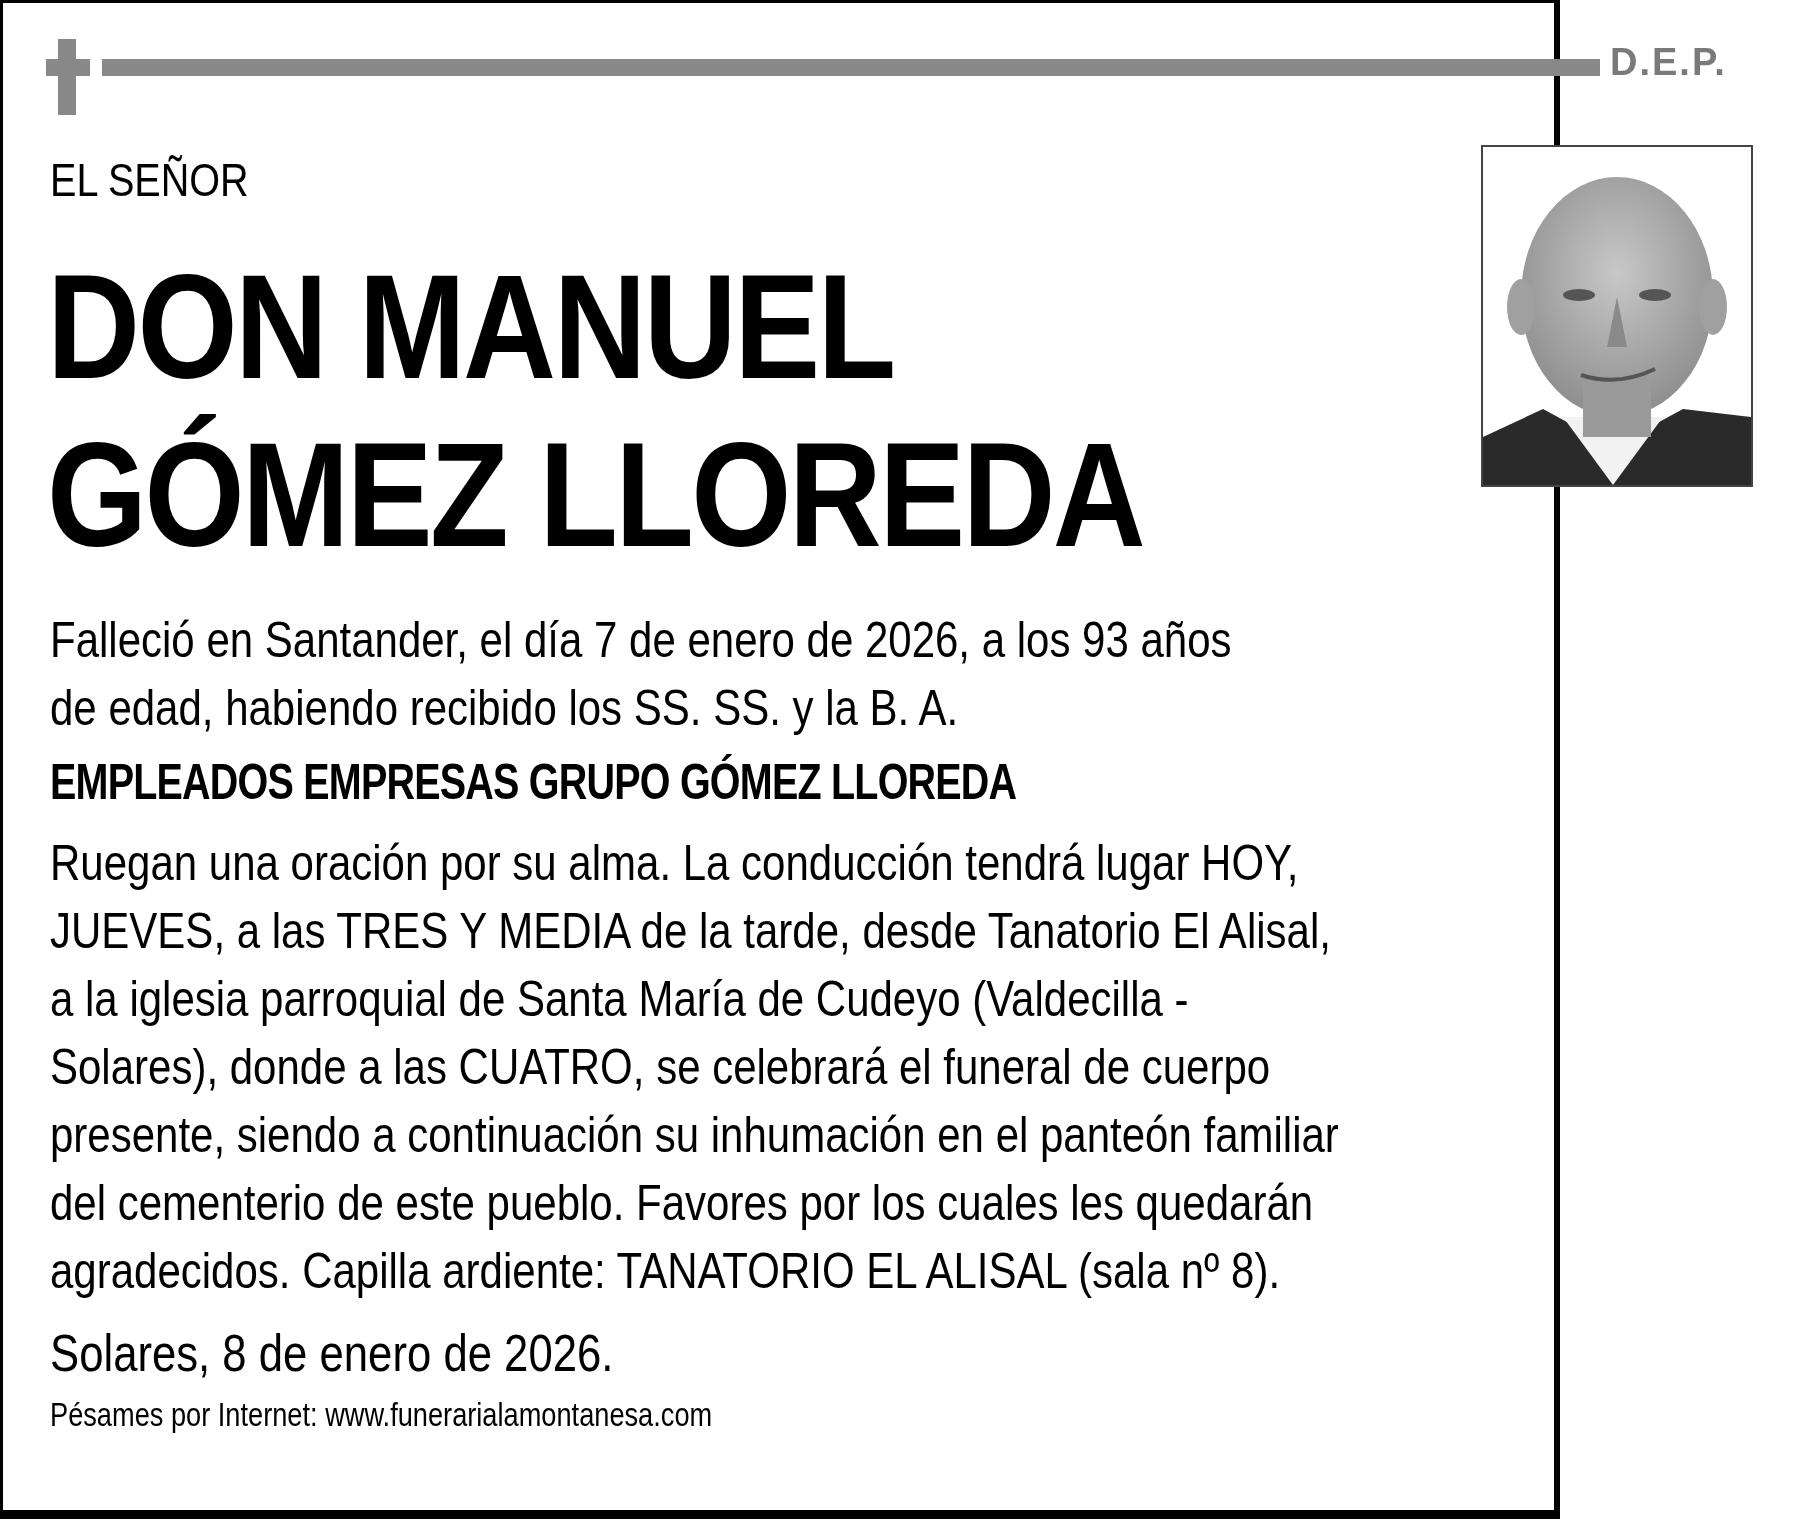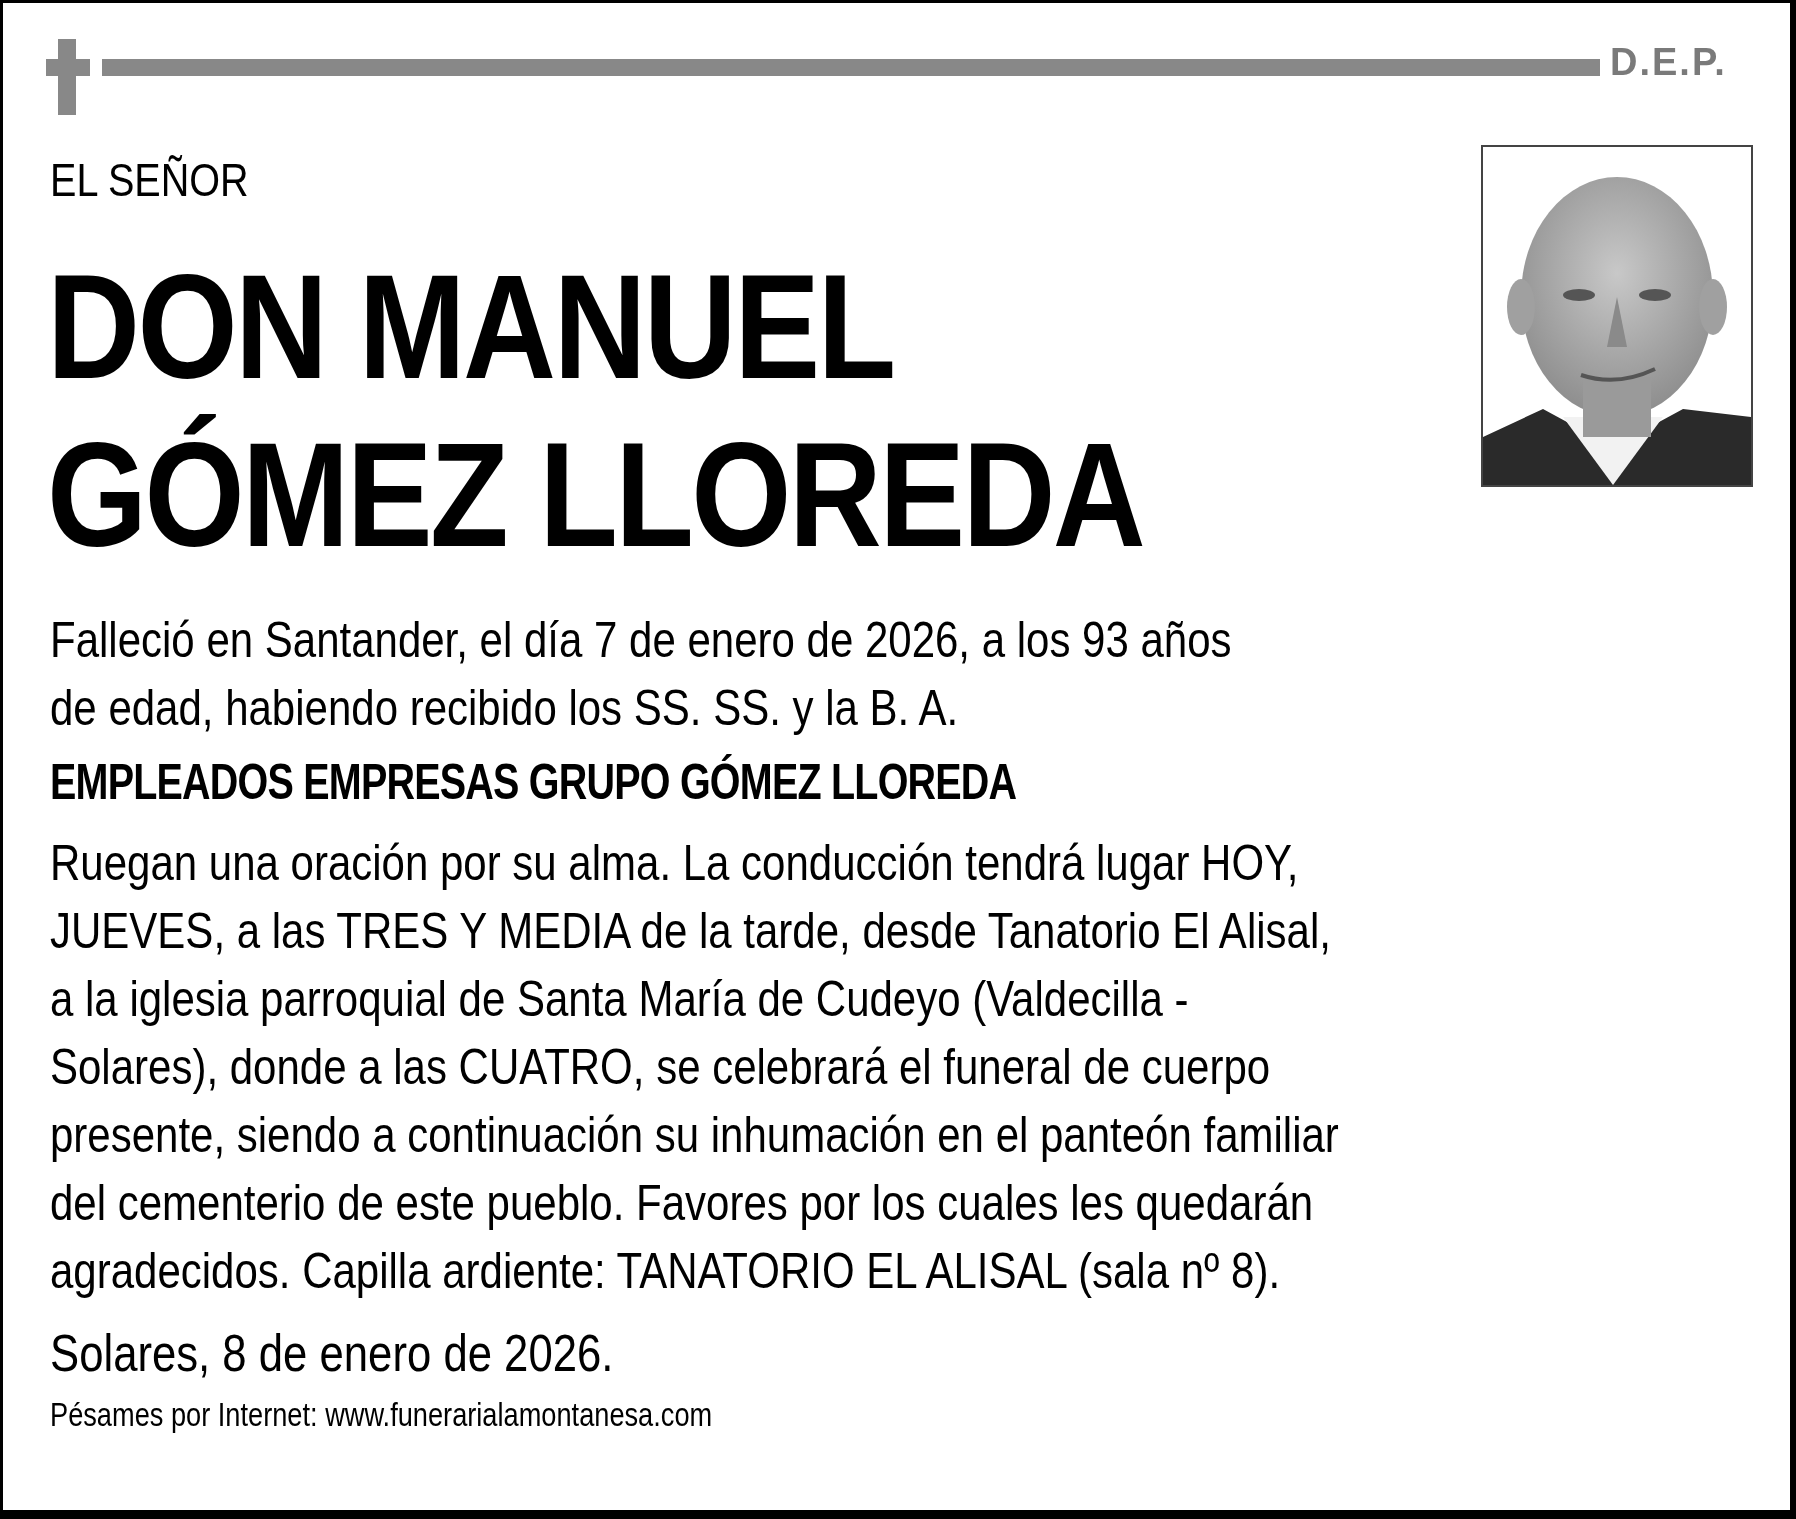--- a/index.html
+++ b/index.html
@@ -1,18 +1,18 @@
 <!DOCTYPE html>
 <html><head>
   <meta charset="utf-8">
   <style>
     html, body { margin: 0; padding: 0; background: #ffffff; }
     body { width: 1796px; height: 1519px; position: relative; overflow: hidden; }
     .frame {
-      position: absolute; left: 0; top: 0; width: 1796px; height: 1519px;
+      position: absolute; left: 0; top: 0; width: 1560px; height: 1519px;
       box-sizing: border-box;
       border-top: 3px solid #000; border-left: 3px solid #000;
       border-right: 6px solid #000; border-bottom: 9px solid #000;
       background: #fff;
     }
     
     .cross-v { position: absolute; left: 55px; top: 36px; width: 18px; height: 76px; background: #888; }
     .cross-h { position: absolute; left: 43px; top: 56px; width: 44px; height: 17px; background: #888; }
     .rule { position: absolute; left: 99px; top: 56px; width: 1498px; height: 17px; background: #888; }
     .dep {

